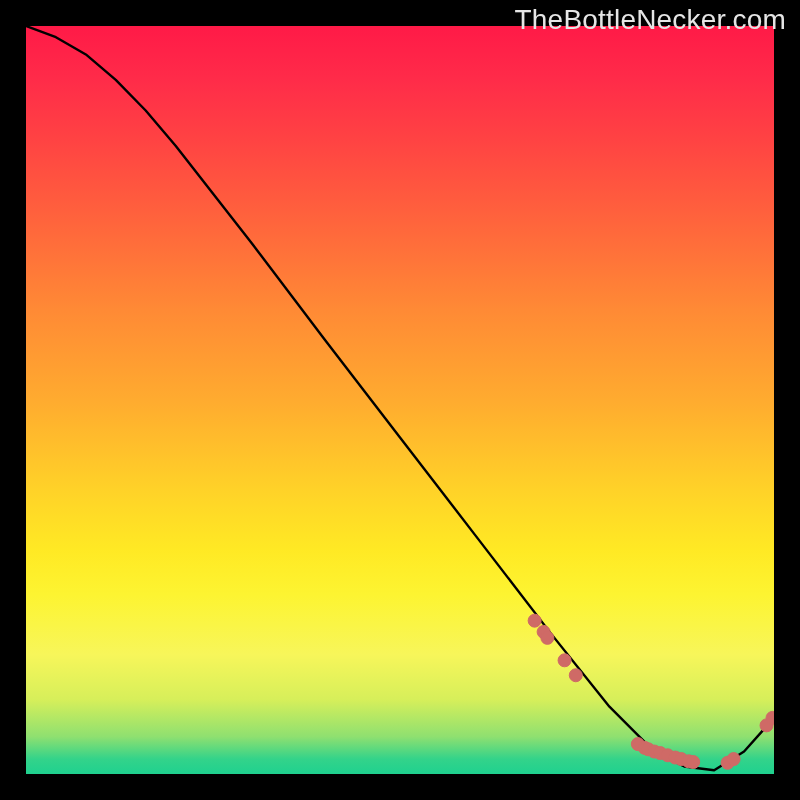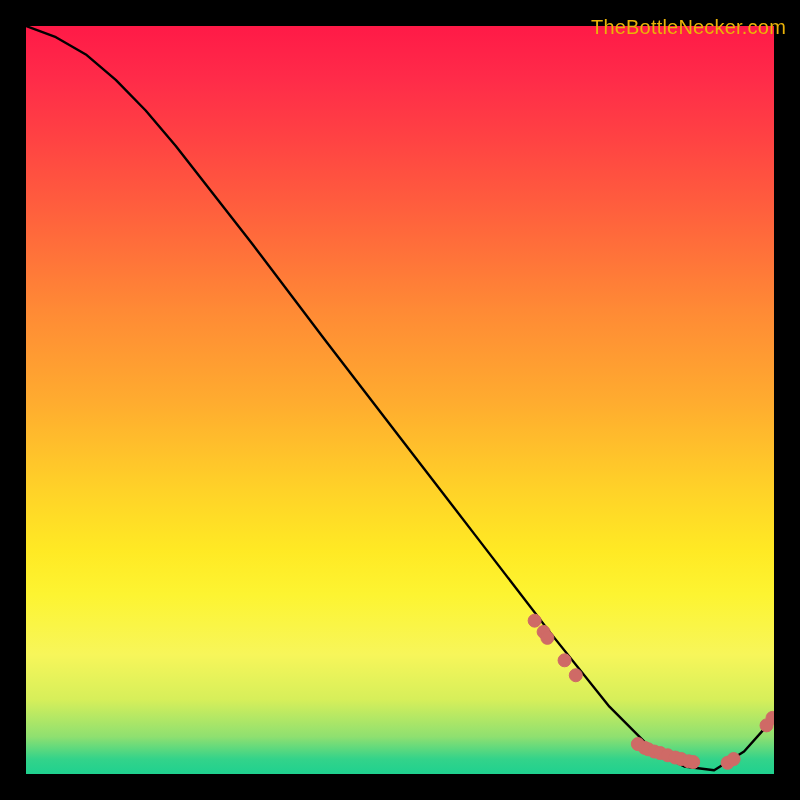--- a/index.html
+++ b/index.html
@@ -13,26 +13,25 @@
   .stage {
     position: relative;
     width: 800px;
     height: 800px;
     background: #000;
   }
   .watermark {
     position: absolute;
     top: 4px;
     right: 14px;
-    color: #eab308;
-    font-size: 20px;
+    color: #e5e5e5;
+    font-size: 28px;
     font-weight: 500;
     letter-spacing: 0.2px;
     z-index: 10;
-    margin-top: 12px;
   }
   .plot {
     position: absolute;
     left: 26px;
     top: 26px;
     width: 748px;
     height: 748px;
     overflow: hidden;
   }
   .gradient-bg {

